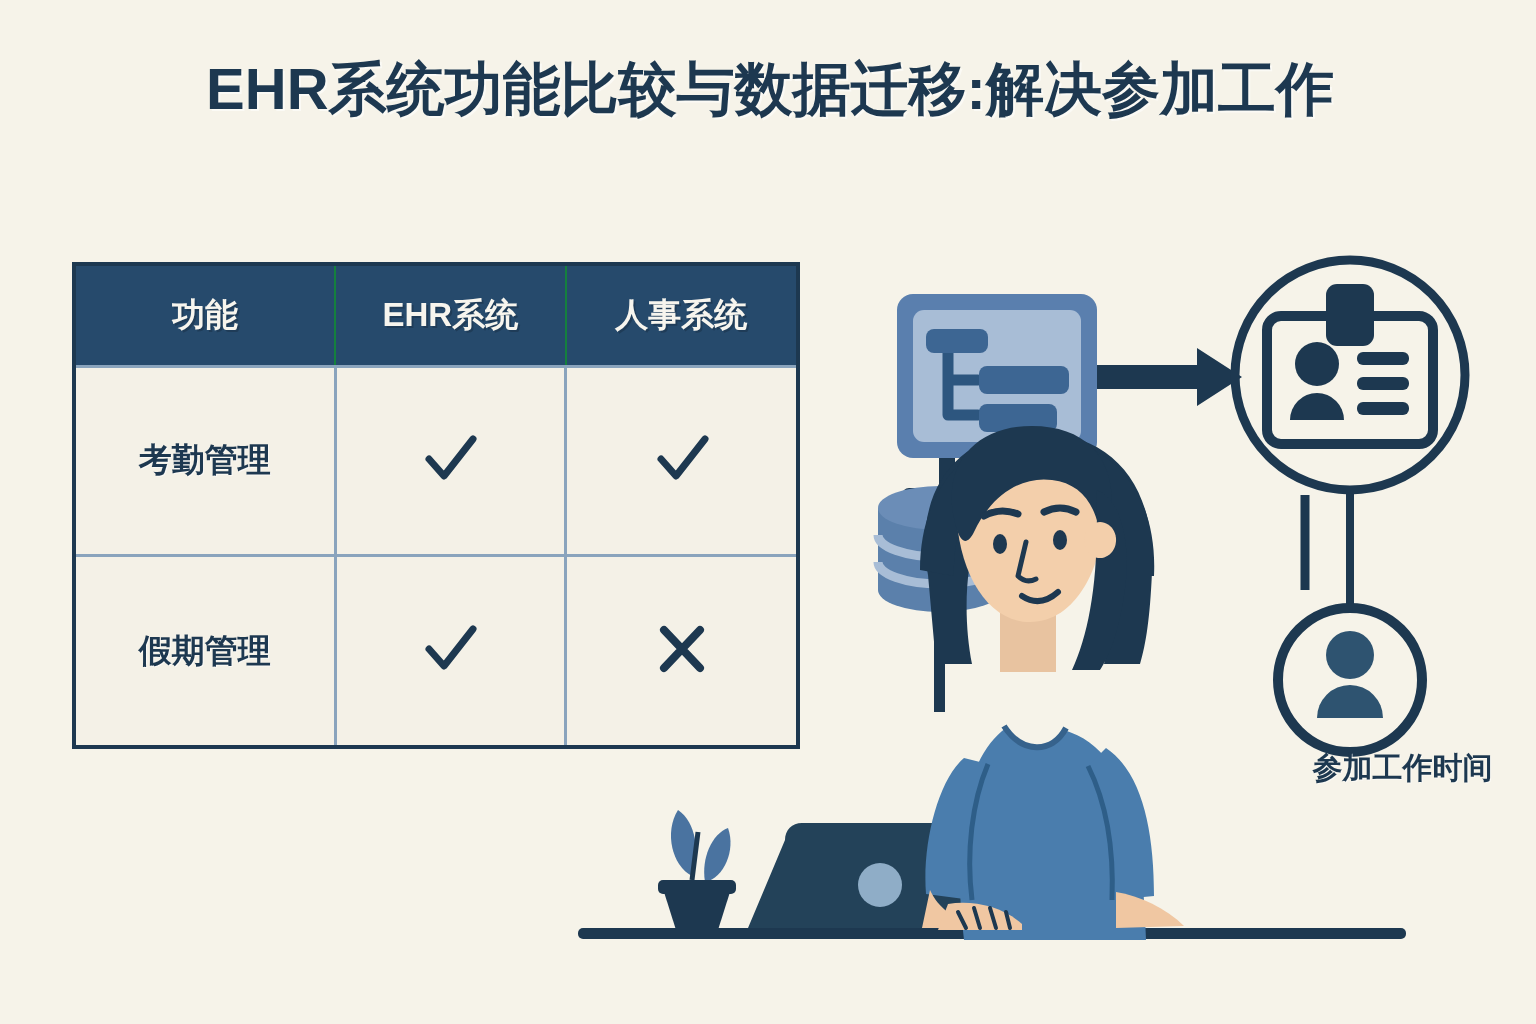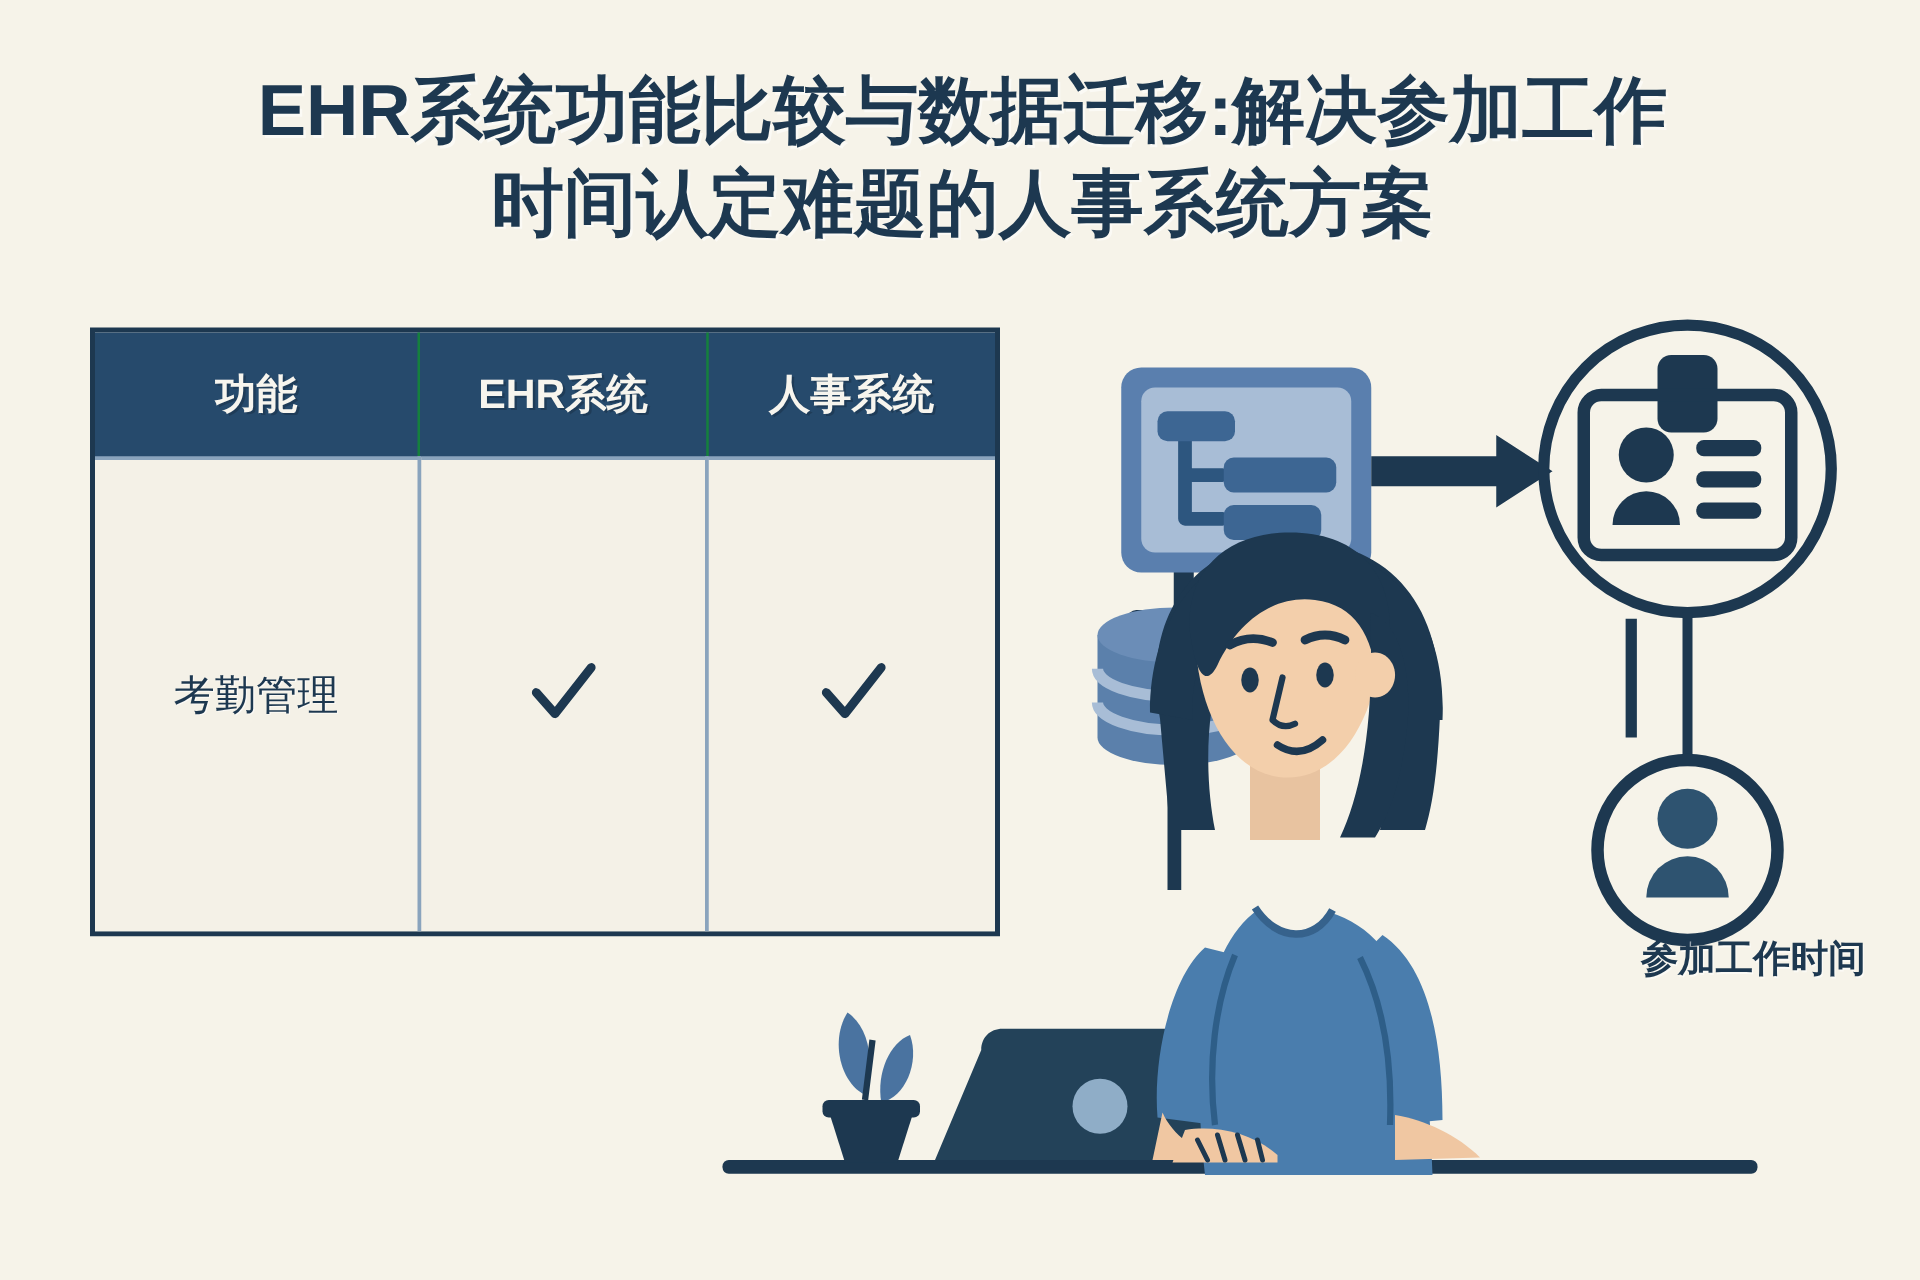--- a/index.html
+++ b/index.html
@@ -69,21 +69,21 @@
     text-align:center;
     vertical-align:middle;
     border-top:3px solid #8aa4bd;
     border-right:3px solid #8aa4bd;
     background:#f4f1e7;
     color:#1d3850;
   }
   #compare-table tbody td:last-child { border-right:none; }
   #compare-table tbody td.feat {
     font-size:33px;
-    font-weight:normal;
+    font-weight:bold;
     text-shadow:1px 1px 0 rgba(255,255,255,0.6);
   }
   .mark {
     display:inline-block;
     line-height:1;
   }
   .mark svg { display:block; }
 
   
   #illustration {
@@ -106,21 +106,20 @@
     text-shadow:1px 1px 0 rgba(255,255,255,0.55);
   }
 </style>
 </head>
 <body>
 
 <div id="canvas">
 
   <div id="title-block">
     <span class="title-line">EHR系统功能比较与数据迁移:解决参加工作</span>
-    <span class="title-line">时间认定难题的人事系统方案</span>
   </div>
 
   <div id="compare-table">
     <table>
       <colgroup>
           <col class="c1">
           <col class="c2">
           <col class="c3">
         </colgroup>
       <thead>
@@ -141,20 +140,37 @@
             </span>
           </td>
           <td>
             <span class="mark">
               <svg width="66" height="66" viewBox="0 0 66 66" aria-hidden="true">
                 <path d="M12 33 L27 50 L56 13" fill="none" stroke="#1d3850" stroke-width="7" stroke-linecap="round" stroke-linejoin="round"></path>
               </svg>
             </span>
           </td>
         </tr>
+        <tr>
+          <td class="feat">假期管理</td>
+          <td>
+            <span class="mark">
+              <svg width="66" height="66" viewBox="0 0 66 66" aria-hidden="true">
+                <path d="M12 33 L27 50 L56 13" fill="none" stroke="#1d3850" stroke-width="7" stroke-linecap="round" stroke-linejoin="round"></path>
+              </svg>
+            </span>
+          </td>
+          <td>
+            <span class="mark">
+              <svg width="58" height="58" viewBox="0 0 58 58" aria-hidden="true">
+                <path d="M11 10 L47 48 M47 10 L11 48" fill="none" stroke="#1d3850" stroke-width="8" stroke-linecap="round"></path>
+              </svg>
+            </span>
+          </td>
+        </tr>
       </tbody>
     </table>
   </div>
 
   <div id="illustration">
     <svg width="950" height="740" viewBox="0 0 950 740" xmlns="http://www.w3.org/2000/svg">
 
       <g>
 
         <rect x="379" y="212" width="16" height="42" fill="#1d3850"></rect>

